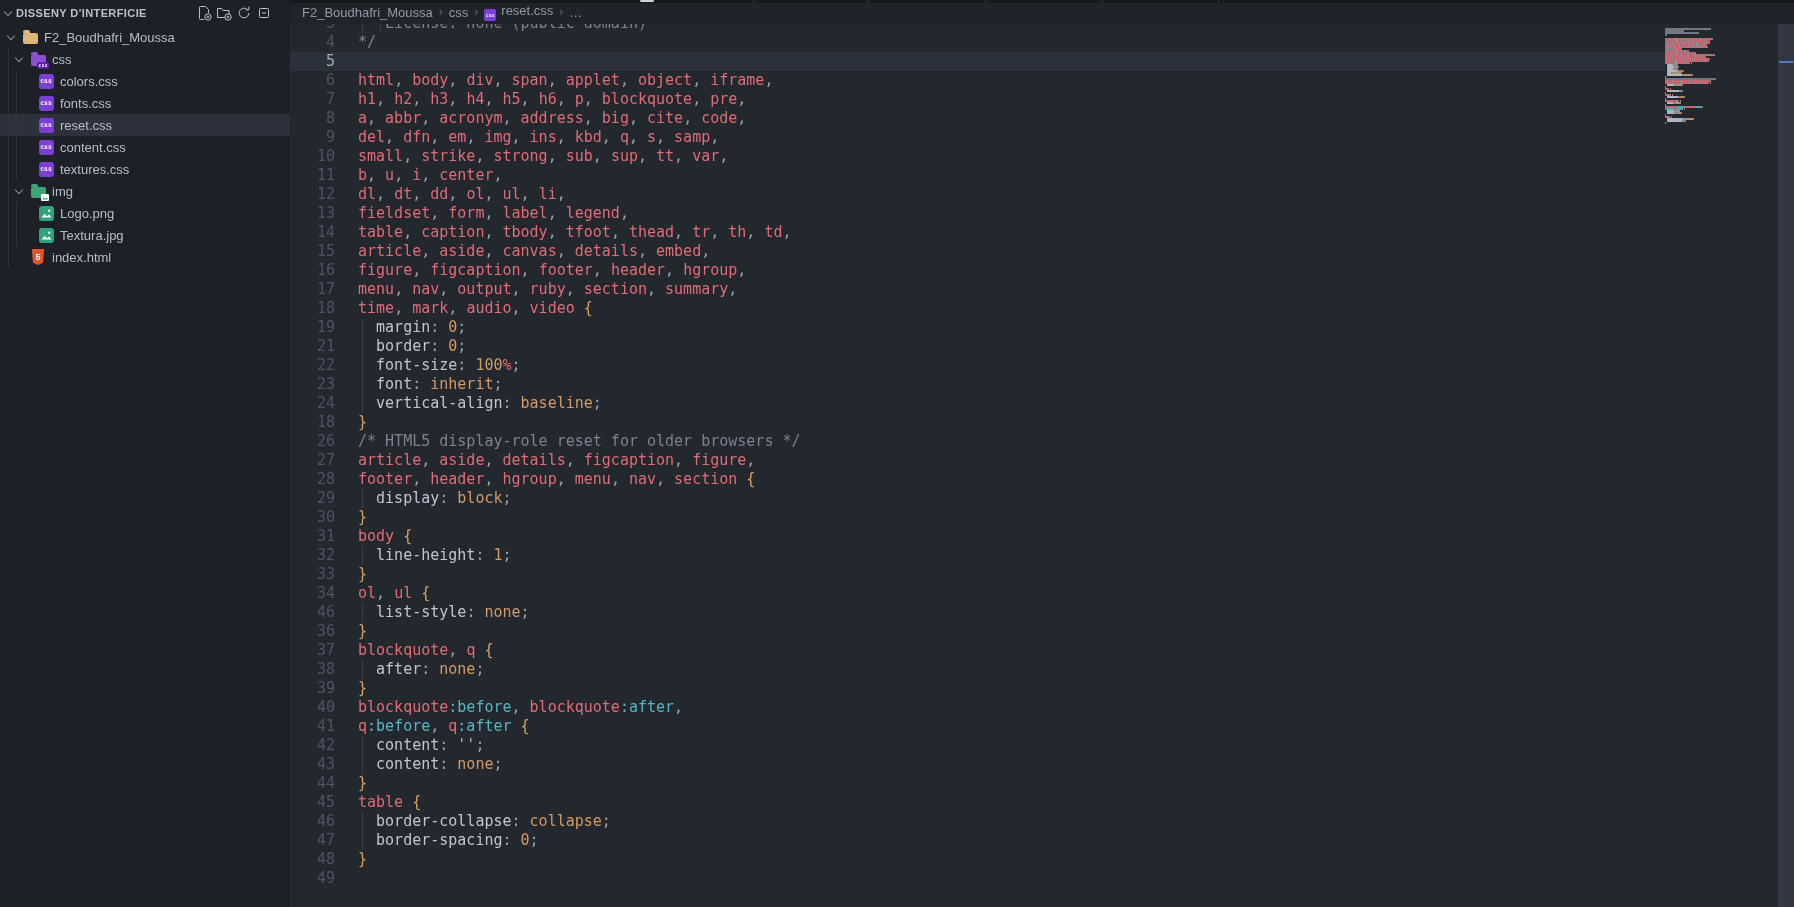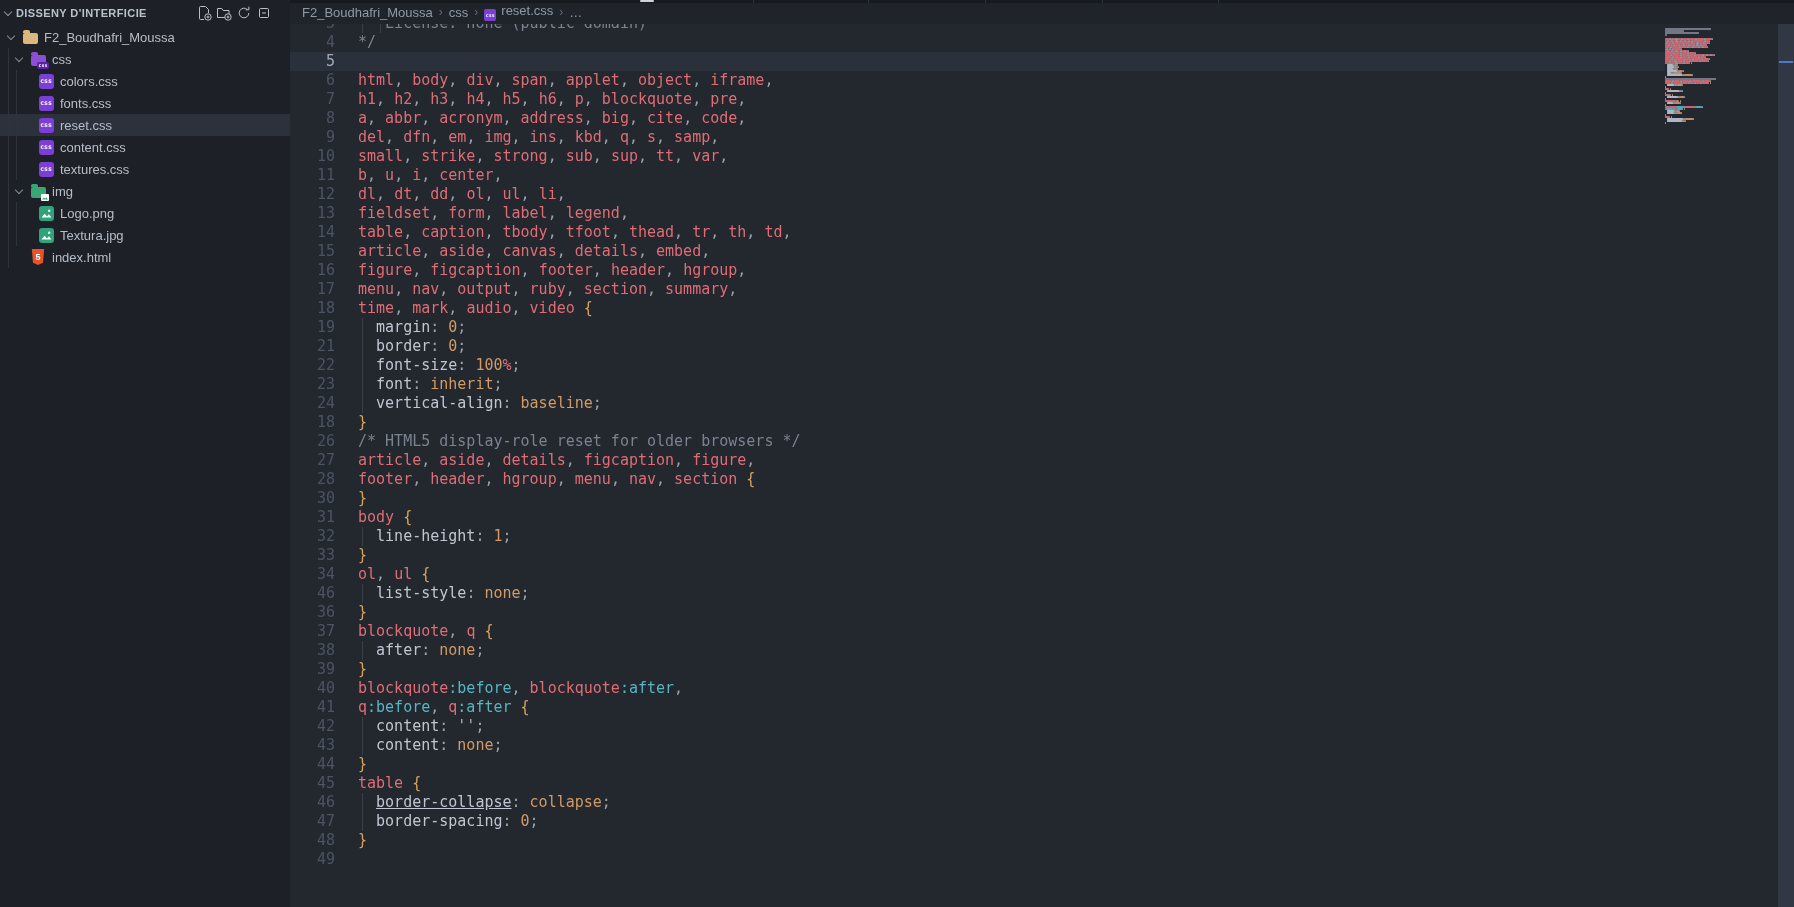--- a/index.html
+++ b/index.html
@@ -237,37 +237,38 @@
         <div class="row"><span class="ln">18</span><span class="txt"><span style="color: rgb(224, 108, 117);">time</span><span style="color: rgb(154, 162, 174);">, </span><span style="color: rgb(224, 108, 117);">mark</span><span style="color: rgb(154, 162, 174);">, </span><span style="color: rgb(224, 108, 117);">audio</span><span style="color: rgb(154, 162, 174);">, </span><span style="color: rgb(224, 108, 117);">video</span><span style="color: rgb(154, 162, 174);"> </span><span style="color: rgb(214, 163, 95);">{</span></span></div>
         <div class="row"><span class="ln">19</span><span class="txt"><span style="color: rgb(154, 162, 174);">  </span><span style="color: rgb(191, 198, 209);">margin</span><span style="color: rgb(154, 162, 174);">: </span><span style="color: rgb(209, 154, 102);">0</span><span style="color: rgb(154, 162, 174);">;</span><span class="guide" style="left: 4px;"></span></span></div>
         <div class="row"><span class="ln">21</span><span class="txt"><span style="color: rgb(154, 162, 174);">  </span><span style="color: rgb(191, 198, 209);">border</span><span style="color: rgb(154, 162, 174);">: </span><span style="color: rgb(209, 154, 102);">0</span><span style="color: rgb(154, 162, 174);">;</span><span class="guide" style="left: 4px;"></span></span></div>
         <div class="row"><span class="ln">22</span><span class="txt"><span style="color: rgb(154, 162, 174);">  </span><span style="color: rgb(191, 198, 209);">font-size</span><span style="color: rgb(154, 162, 174);">: </span><span style="color: rgb(209, 154, 102);">100</span><span style="color: rgb(224, 108, 117);">%</span><span style="color: rgb(154, 162, 174);">;</span><span class="guide" style="left: 4px;"></span></span></div>
         <div class="row"><span class="ln">23</span><span class="txt"><span style="color: rgb(154, 162, 174);">  </span><span style="color: rgb(191, 198, 209);">font</span><span style="color: rgb(154, 162, 174);">: </span><span style="color: rgb(209, 154, 102);">inherit</span><span style="color: rgb(154, 162, 174);">;</span><span class="guide" style="left: 4px;"></span></span></div>
         <div class="row"><span class="ln">24</span><span class="txt"><span style="color: rgb(154, 162, 174);">  </span><span style="color: rgb(191, 198, 209);">vertical-align</span><span style="color: rgb(154, 162, 174);">: </span><span style="color: rgb(209, 154, 102);">baseline</span><span style="color: rgb(154, 162, 174);">;</span><span class="guide" style="left: 4px;"></span></span></div>
         <div class="row"><span class="ln">18</span><span class="txt"><span style="color: rgb(214, 163, 95);">}</span></span></div>
         <div class="row"><span class="ln">26</span><span class="txt"><span style="color: rgb(123, 130, 144);">/* HTML5 display-role reset for older browsers */</span></span></div>
         <div class="row"><span class="ln">27</span><span class="txt"><span style="color: rgb(224, 108, 117);">article</span><span style="color: rgb(154, 162, 174);">, </span><span style="color: rgb(224, 108, 117);">aside</span><span style="color: rgb(154, 162, 174);">, </span><span style="color: rgb(224, 108, 117);">details</span><span style="color: rgb(154, 162, 174);">, </span><span style="color: rgb(224, 108, 117);">figcaption</span><span style="color: rgb(154, 162, 174);">, </span><span style="color: rgb(224, 108, 117);">figure</span><span style="color: rgb(154, 162, 174);">,</span></span></div>
         <div class="row"><span class="ln">28</span><span class="txt"><span style="color: rgb(224, 108, 117);">footer</span><span style="color: rgb(154, 162, 174);">, </span><span style="color: rgb(224, 108, 117);">header</span><span style="color: rgb(154, 162, 174);">, </span><span style="color: rgb(224, 108, 117);">hgroup</span><span style="color: rgb(154, 162, 174);">, </span><span style="color: rgb(224, 108, 117);">menu</span><span style="color: rgb(154, 162, 174);">, </span><span style="color: rgb(224, 108, 117);">nav</span><span style="color: rgb(154, 162, 174);">, </span><span style="color: rgb(224, 108, 117);">section</span><span style="color: rgb(154, 162, 174);"> </span><span style="color: rgb(214, 163, 95);">{</span></span></div>
+        <div class="row"><span class="ln">29</span><span class="txt"><span style="color: rgb(154, 162, 174);">  </span><span style="color: rgb(191, 198, 209);">display</span><span style="color: rgb(154, 162, 174);">: </span><span style="color: rgb(209, 154, 102);">block</span><span style="color: rgb(154, 162, 174);">;</span><span class="guide" style="left: 4px;"></span></span></div>
         <div class="row"><span class="ln">30</span><span class="txt"><span style="color: rgb(214, 163, 95);">}</span></span></div>
         <div class="row"><span class="ln">31</span><span class="txt"><span style="color: rgb(224, 108, 117);">body</span><span style="color: rgb(154, 162, 174);"> </span><span style="color: rgb(214, 163, 95);">{</span></span></div>
         <div class="row"><span class="ln">32</span><span class="txt"><span style="color: rgb(154, 162, 174);">  </span><span style="color: rgb(191, 198, 209);">line-height</span><span style="color: rgb(154, 162, 174);">: </span><span style="color: rgb(209, 154, 102);">1</span><span style="color: rgb(154, 162, 174);">;</span><span class="guide" style="left: 4px;"></span></span></div>
         <div class="row"><span class="ln">33</span><span class="txt"><span style="color: rgb(214, 163, 95);">}</span></span></div>
         <div class="row"><span class="ln">34</span><span class="txt"><span style="color: rgb(224, 108, 117);">ol</span><span style="color: rgb(154, 162, 174);">, </span><span style="color: rgb(224, 108, 117);">ul</span><span style="color: rgb(154, 162, 174);"> </span><span style="color: rgb(214, 163, 95);">{</span></span></div>
         <div class="row"><span class="ln">46</span><span class="txt"><span style="color: rgb(154, 162, 174);">  </span><span style="color: rgb(191, 198, 209);">list-style</span><span style="color: rgb(154, 162, 174);">: </span><span style="color: rgb(209, 154, 102);">none</span><span style="color: rgb(154, 162, 174);">;</span><span class="guide" style="left: 4px;"></span></span></div>
         <div class="row"><span class="ln">36</span><span class="txt"><span style="color: rgb(214, 163, 95);">}</span></span></div>
         <div class="row"><span class="ln">37</span><span class="txt"><span style="color: rgb(224, 108, 117);">blockquote</span><span style="color: rgb(154, 162, 174);">, </span><span style="color: rgb(224, 108, 117);">q</span><span style="color: rgb(154, 162, 174);"> </span><span style="color: rgb(214, 163, 95);">{</span></span></div>
         <div class="row"><span class="ln">38</span><span class="txt"><span style="color: rgb(154, 162, 174);">  </span><span style="color: rgb(191, 198, 209);">after</span><span style="color: rgb(154, 162, 174);">: </span><span style="color: rgb(209, 154, 102);">none</span><span style="color: rgb(154, 162, 174);">;</span><span class="guide" style="left: 4px;"></span></span></div>
         <div class="row"><span class="ln">39</span><span class="txt"><span style="color: rgb(214, 163, 95);">}</span></span></div>
         <div class="row"><span class="ln">40</span><span class="txt"><span style="color: rgb(224, 108, 117);">blockquote</span><span style="color: rgb(86, 182, 194);">:before</span><span style="color: rgb(154, 162, 174);">, </span><span style="color: rgb(224, 108, 117);">blockquote</span><span style="color: rgb(86, 182, 194);">:after</span><span style="color: rgb(154, 162, 174);">,</span></span></div>
         <div class="row"><span class="ln">41</span><span class="txt"><span style="color: rgb(224, 108, 117);">q</span><span style="color: rgb(86, 182, 194);">:before</span><span style="color: rgb(154, 162, 174);">, </span><span style="color: rgb(224, 108, 117);">q</span><span style="color: rgb(86, 182, 194);">:after</span><span style="color: rgb(154, 162, 174);"> </span><span style="color: rgb(214, 163, 95);">{</span></span></div>
         <div class="row"><span class="ln">42</span><span class="txt"><span style="color: rgb(154, 162, 174);">  </span><span style="color: rgb(191, 198, 209);">content</span><span style="color: rgb(154, 162, 174);">: </span><span style="color: rgb(168, 176, 188);">''</span><span style="color: rgb(154, 162, 174);">;</span><span class="guide" style="left: 4px;"></span></span></div>
         <div class="row"><span class="ln">43</span><span class="txt"><span style="color: rgb(154, 162, 174);">  </span><span style="color: rgb(191, 198, 209);">content</span><span style="color: rgb(154, 162, 174);">: </span><span style="color: rgb(209, 154, 102);">none</span><span style="color: rgb(154, 162, 174);">;</span><span class="guide" style="left: 4px;"></span></span></div>
         <div class="row"><span class="ln">44</span><span class="txt"><span style="color: rgb(214, 163, 95);">}</span></span></div>
         <div class="row"><span class="ln">45</span><span class="txt"><span style="color: rgb(224, 108, 117);">table</span><span style="color: rgb(154, 162, 174);"> </span><span style="color: rgb(214, 163, 95);">{</span></span></div>
-        <div class="row"><span class="ln">46</span><span class="txt"><span style="color: rgb(154, 162, 174);">  </span><span style="color: rgb(191, 198, 209); text-decoration: underline;">border-collapse</span><span style="color: rgb(154, 162, 174);">: </span><span style="color: rgb(209, 154, 102);">collapse</span><span style="color: rgb(154, 162, 174);">;</span><span class="guide" style="left: 4px;"></span></span></div>
+        <div class="row"><span class="ln">46</span><span class="txt"><span style="color: rgb(154, 162, 174);">  </span><span style="color: rgb(191, 198, 209);">border-collapse</span><span style="color: rgb(154, 162, 174);">: </span><span style="color: rgb(209, 154, 102);">collapse</span><span style="color: rgb(154, 162, 174);">;</span><span class="guide" style="left: 4px;"></span></span></div>
         <div class="row"><span class="ln">47</span><span class="txt"><span style="color: rgb(154, 162, 174);">  </span><span style="color: rgb(191, 198, 209);">border-spacing</span><span style="color: rgb(154, 162, 174);">: </span><span style="color: rgb(209, 154, 102);">0</span><span style="color: rgb(154, 162, 174);">;</span><span class="guide" style="left: 4px;"></span></span></div>
         <div class="row"><span class="ln">48</span><span class="txt"><span style="color: rgb(214, 163, 95);">}</span></span></div>
         <div class="row"><span class="ln">49</span><span class="txt"></span></div>
       </div>
     <div class="minimap" id="minimap">
         <div class="mm-row">
           <span class="mm-seg" style="width: 46.2px; background: rgb(123, 130, 144); opacity: 0.9;"></span>
         </div>
         <div class="mm-row">
           <span class="mm-seg" style="width: 18.9px; background: rgb(123, 130, 144); opacity: 0.9;"></span>

